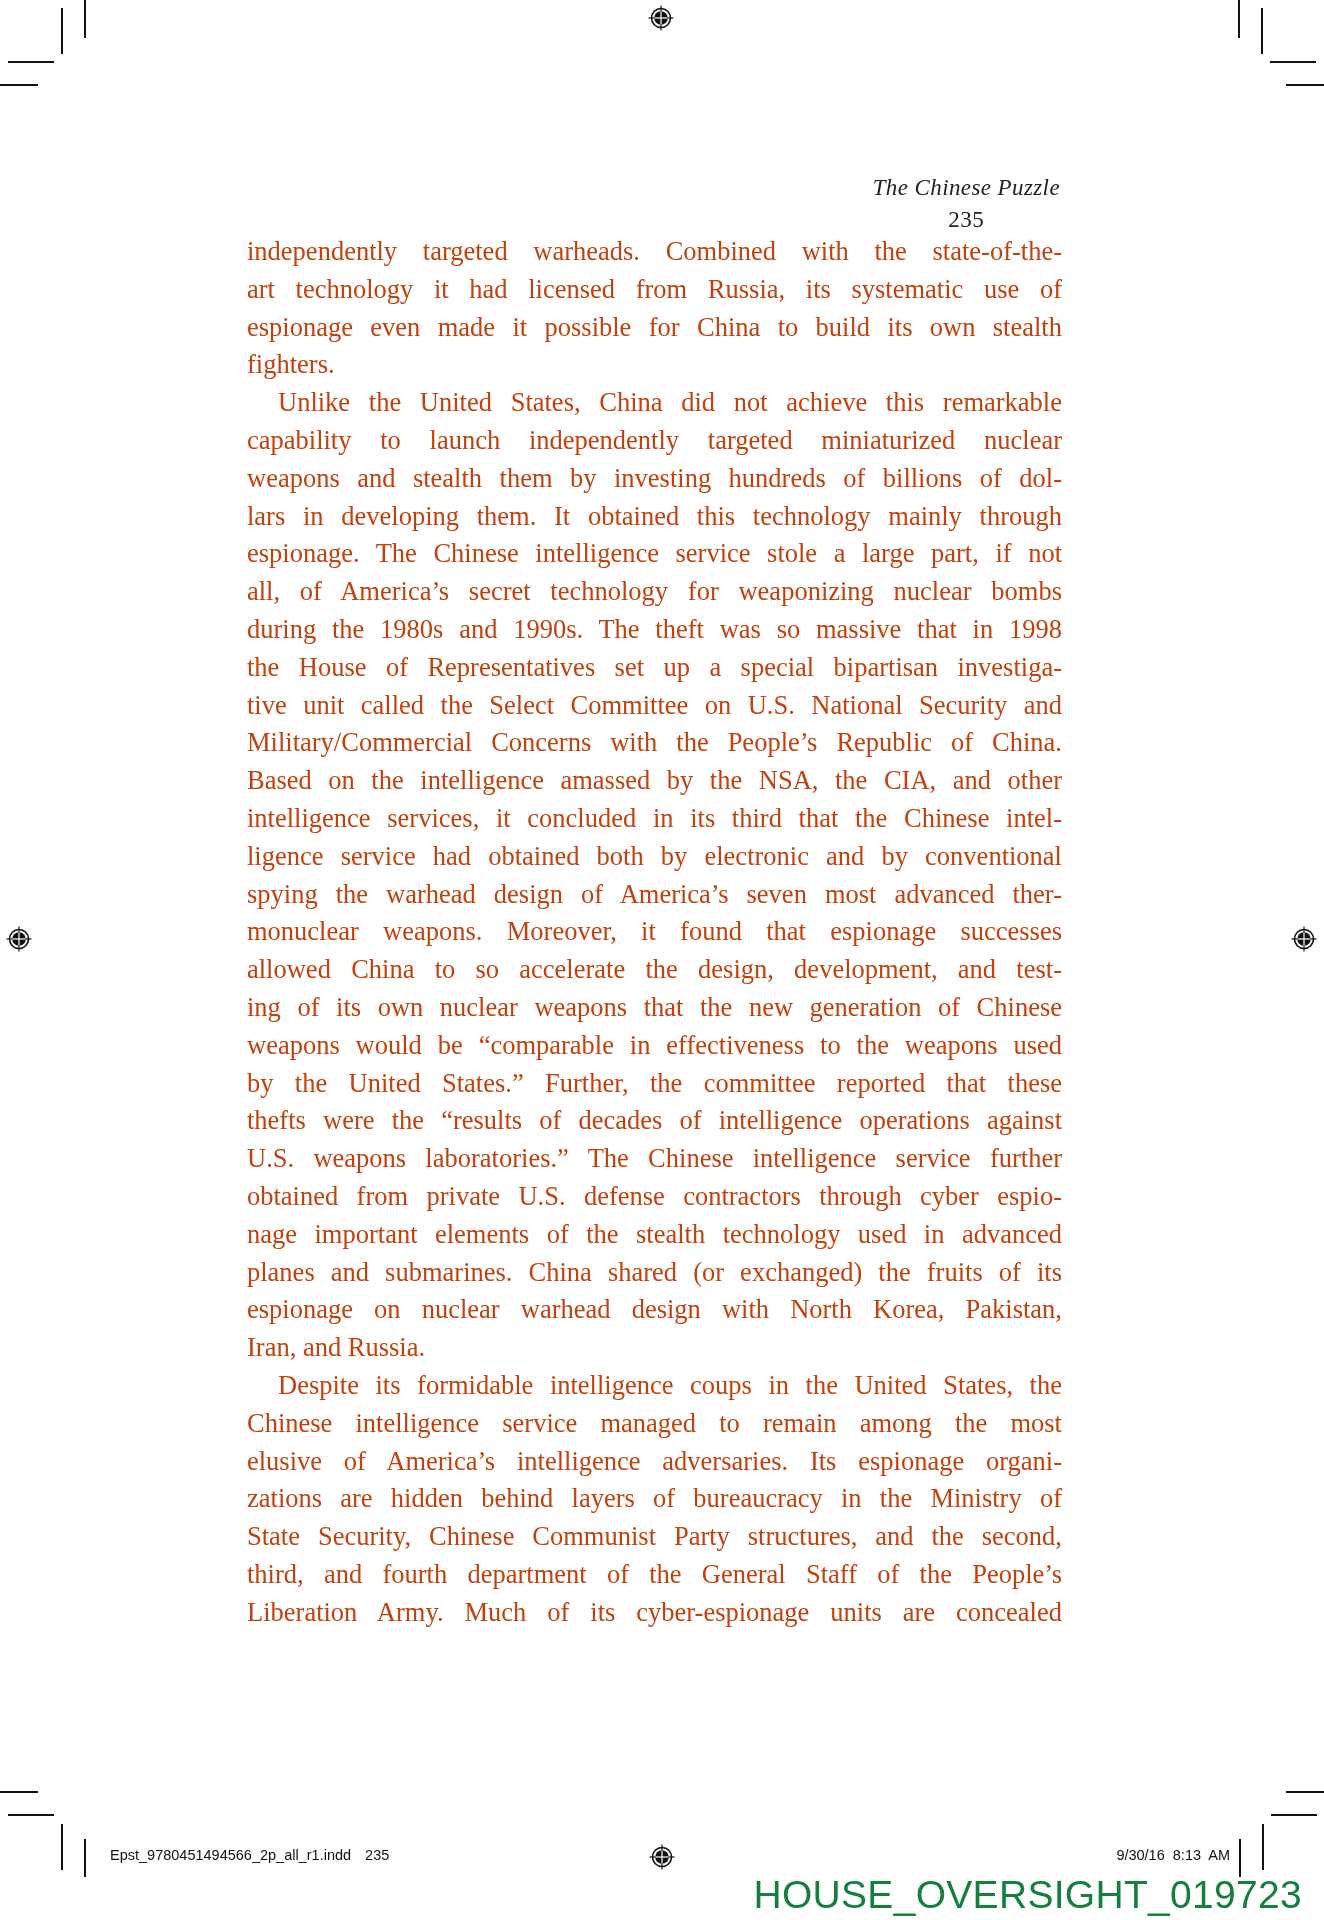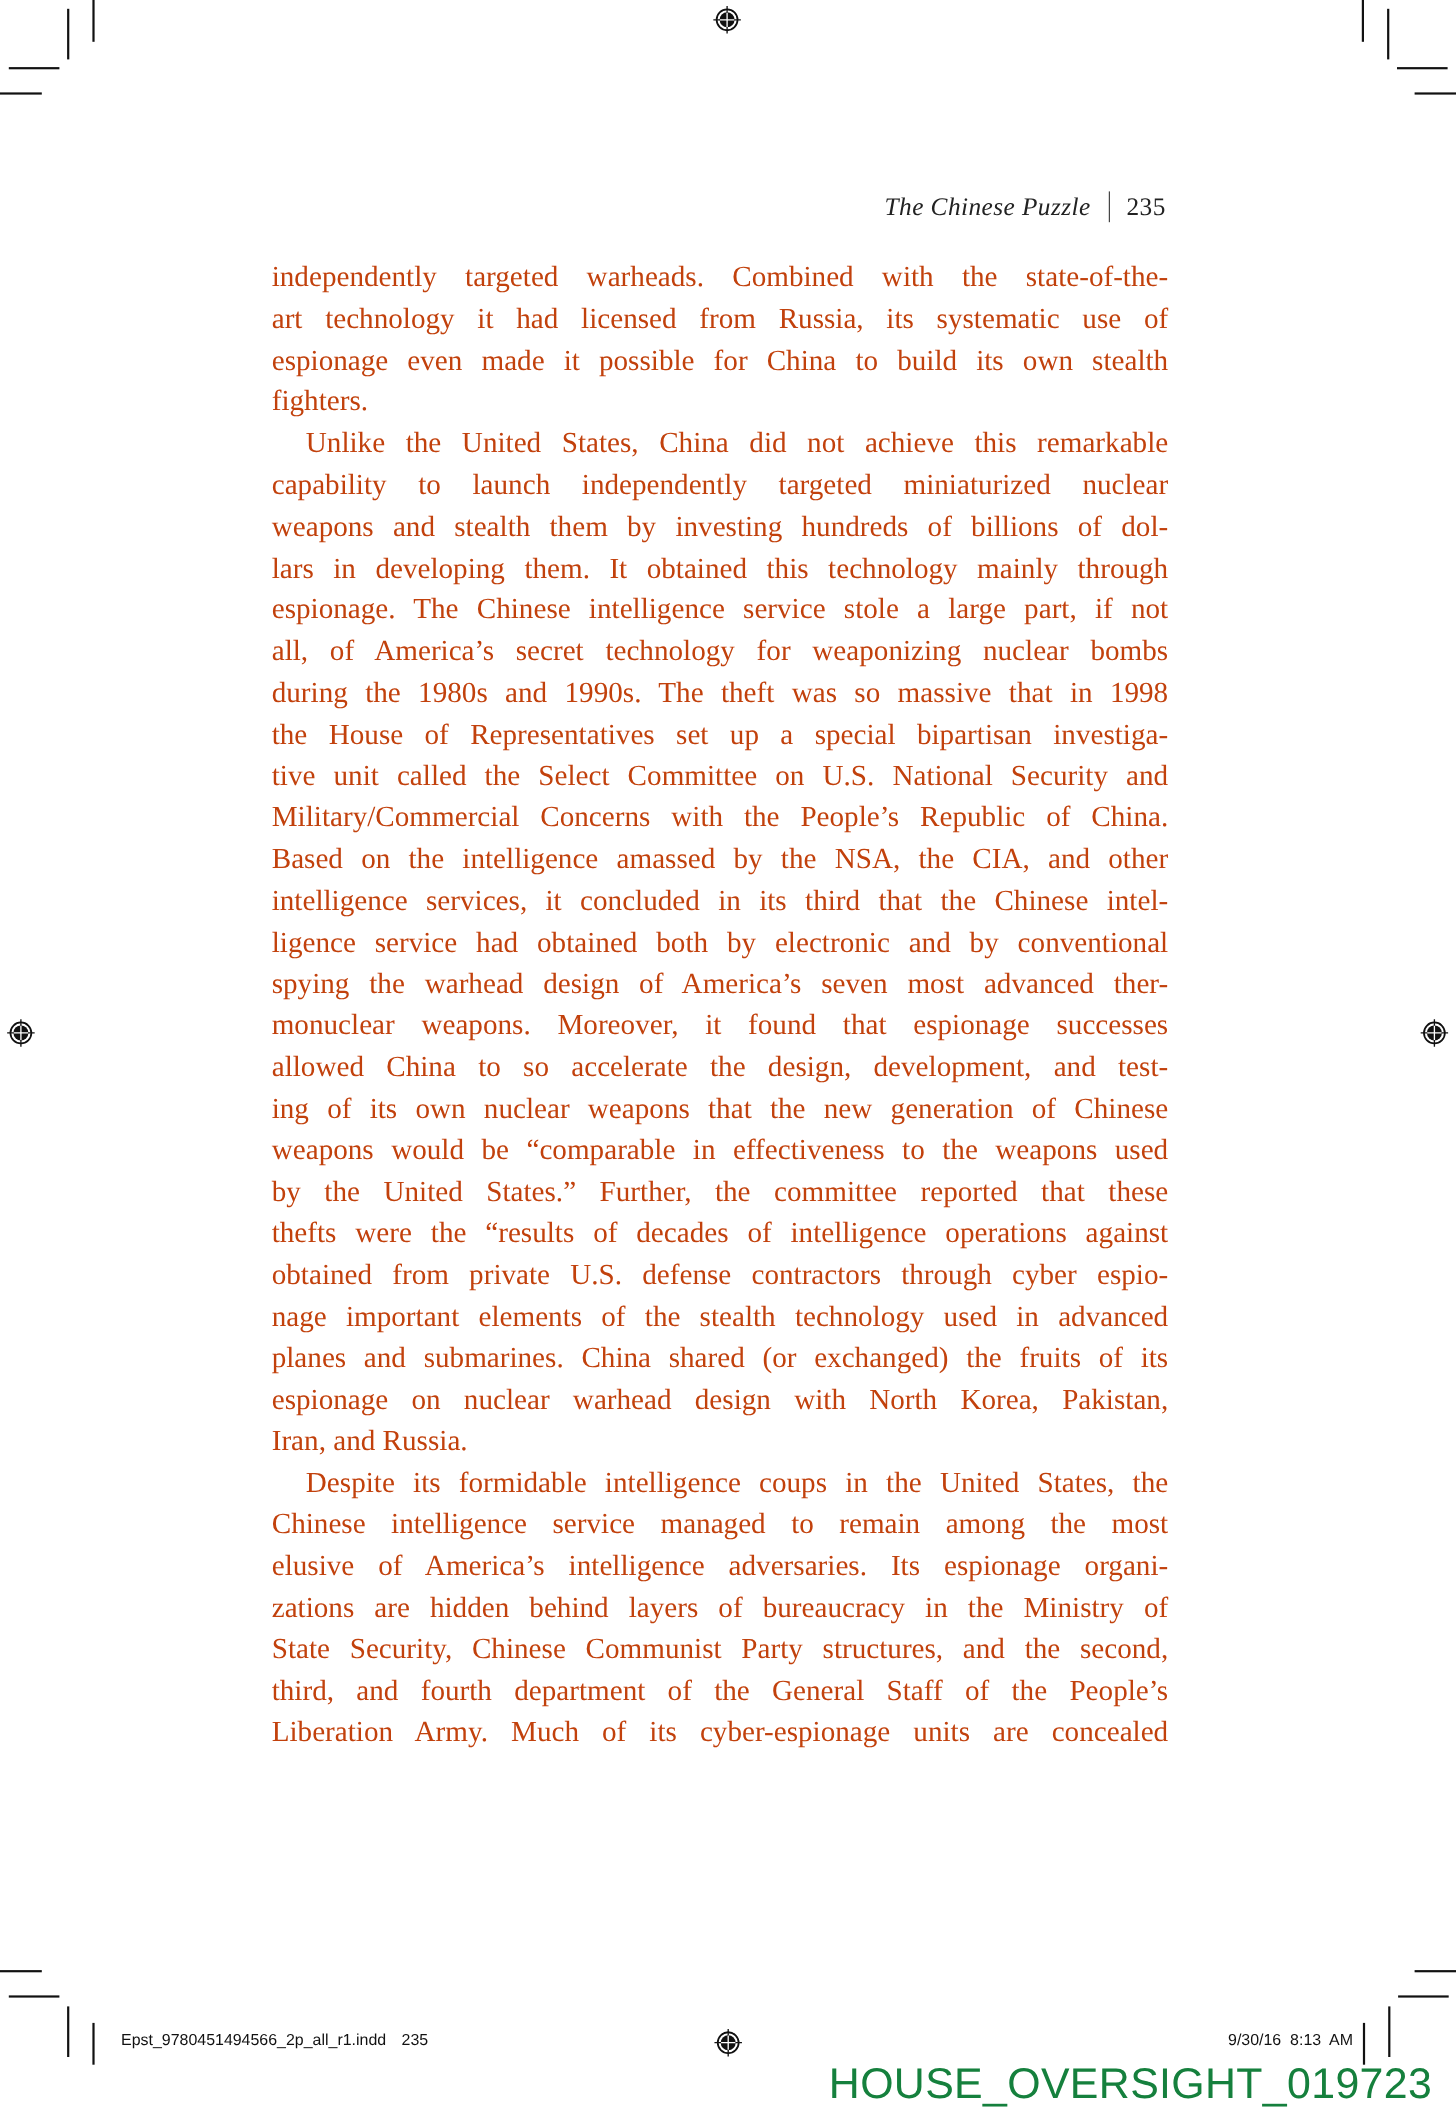--- a/index.html
+++ b/index.html
@@ -28,20 +28,21 @@
     top: 172px;
     right: 264px;
     height: 32px;
     font-family: "Liberation Serif", "DejaVu Serif", serif;
     font-size: 23px;
     line-height: 32px;
     white-space: nowrap;
     display: flex;
     align-items: center;
     color: #222;
+    flex-direction: column;
   }
   .running-head .title {
     font-style: italic;
     letter-spacing: 0.4px;
   }
   .running-head .sep {
     display: inline-block;
     width: 1.5px;
     height: 28px;
     background: #333;
@@ -190,20 +191,21 @@
       <span class="line">Based on the intelligence amassed by the NSA, the CIA, and other</span>
       <span class="line">intelligence services, it concluded in its third that the Chinese intel-</span>
       <span class="line">ligence service had obtained both by electronic and by conventional</span>
       <span class="line">spying the warhead design of America’s seven most advanced ther-</span>
       <span class="line">monuclear weapons. Moreover, it found that espionage successes</span>
       <span class="line">allowed China to so accelerate the design, development, and test-</span>
       <span class="line">ing of its own nuclear weapons that the new generation of Chinese</span>
       <span class="line">weapons would be “comparable in effectiveness to the weapons used</span>
       <span class="line">by the United States.” Further, the committee reported that these</span>
       <span class="line">thefts were the “results of decades of intelligence operations against</span>
+      <span class="line">U.S. weapons laboratories.” The Chinese intelligence service further</span>
       <span class="line">obtained from private U.S. defense contractors through cyber espio-</span>
       <span class="line">nage important elements of the stealth technology used in advanced</span>
       <span class="line">planes and submarines. China shared (or exchanged) the fruits of its</span>
       <span class="line">espionage on nuclear warhead design with North Korea, Pakistan,</span>
       <span class="line last">Iran, and Russia.</span>
     </div>
     <div>
       <span class="line indent">Despite its formidable intelligence coups in the United States, the</span>
       <span class="line">Chinese intelligence service managed to remain among the most</span>
       <span class="line">elusive of America’s intelligence adversaries. Its espionage organi-</span>

